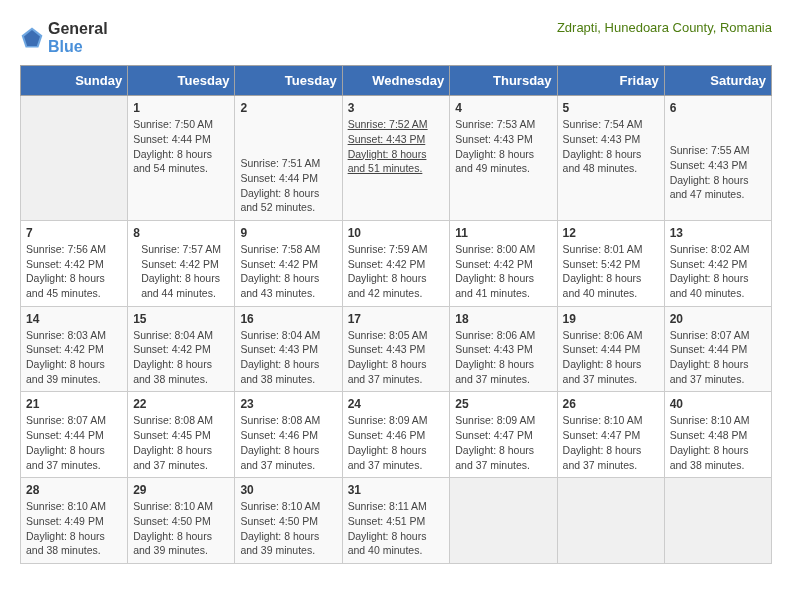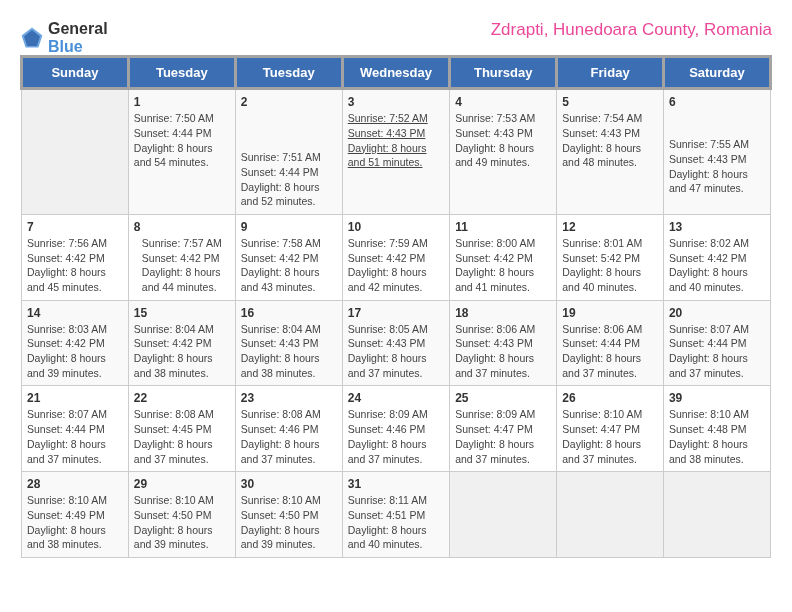--- a/index.html
+++ b/index.html
@@ -7,55 +7,56 @@
       font-family: Arial, sans-serif;
       background: #fff;
       width: 792px;
       min-height: 612px;
       padding: 20px;
     }
     .header-area {
       display: flex;
       justify-content: space-between;
       align-items: flex-start;
+      margin-bottom: 10px;
     }
     .logo {
       display: flex;
       align-items: center;
       gap: 4px;
     }
     .logo-icon {
       width: 24px;
       height: 24px;
     }
     .title-area {
       text-align: right;
     }
     .month-title {
       font-size: 36px;
       font-weight: bold;
       color: #333;
     }
     .location-title {
-      font-size: 17px;
-      color: #ec4899;
+      font-size: 13px;
+      color: #4d7c0f;
     }
     .calendar-table {
       width: 100%;
       border-collapse: collapse;
       font-size: 11px;
     }
     .calendar-table thead tr th {
       background-color: #3c6eb4;
       color: white;
       padding: 7px 5px;
-      text-align: center;
+      text-align: right;
       font-size: 13px;
       font-weight: bold;
-      border: 3px solid #a3a3a3;
+      border: 1px solid #a3a3a3;
     }
     .calendar-table tbody tr td {
       border: 1px solid #ccc;
       vertical-align: top;
       padding: 5px 5px;
       width: 108px;
       min-height: 80px;
       color: #333;
       background: #fff;
     }
@@ -296,21 +297,21 @@
 and 37 minutes.</div>
         </td>
         <td>
           <span class="day-number">26</span>
           <div class="day-info" style="white-space: pre-line;">Sunrise: 8:10 AM
 Sunset: 4:47 PM
 Daylight: 8 hours
 and 37 minutes.</div>
         </td>
         <td>
-          <span class="day-number">39</span>
+          <span class="day-number">40</span>
           <div class="day-info" style="white-space: pre-line;">Sunrise: 8:10 AM
 Sunset: 4:48 PM
 Daylight: 8 hours
 and 38 minutes.</div>
         </td>
       </tr>
       <tr>
         <td>
           <span class="day-number">28</span>
           <div class="day-info" style="white-space: pre-line;">Sunrise: 8:10 AM

